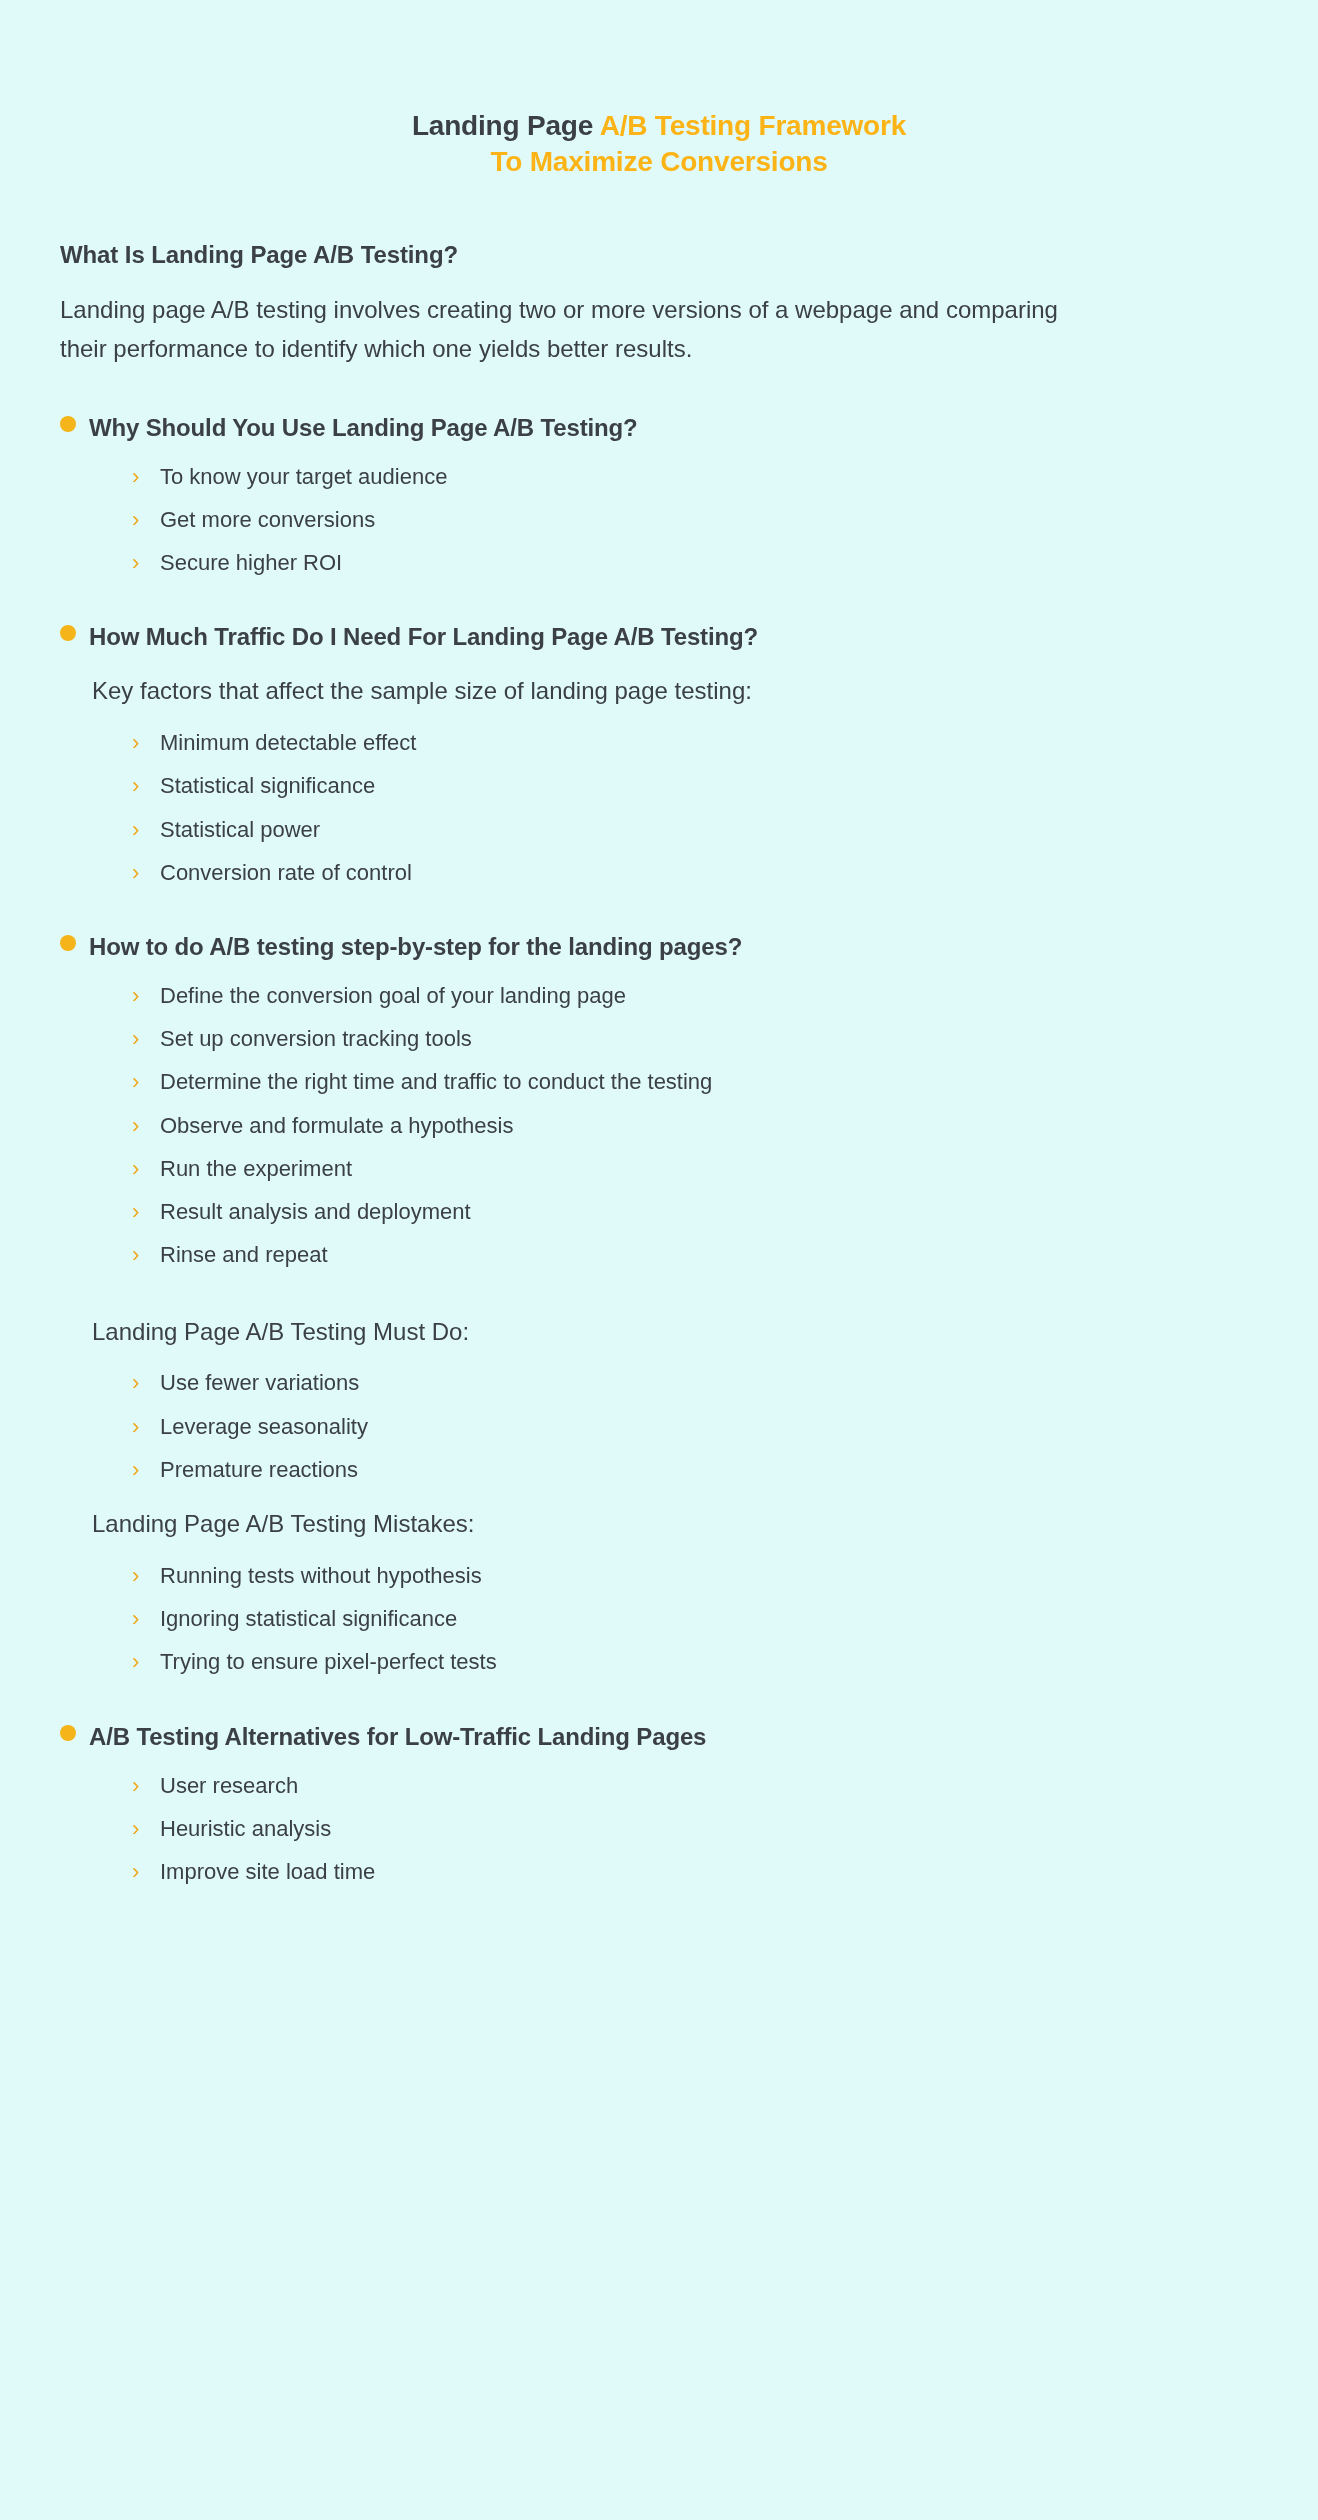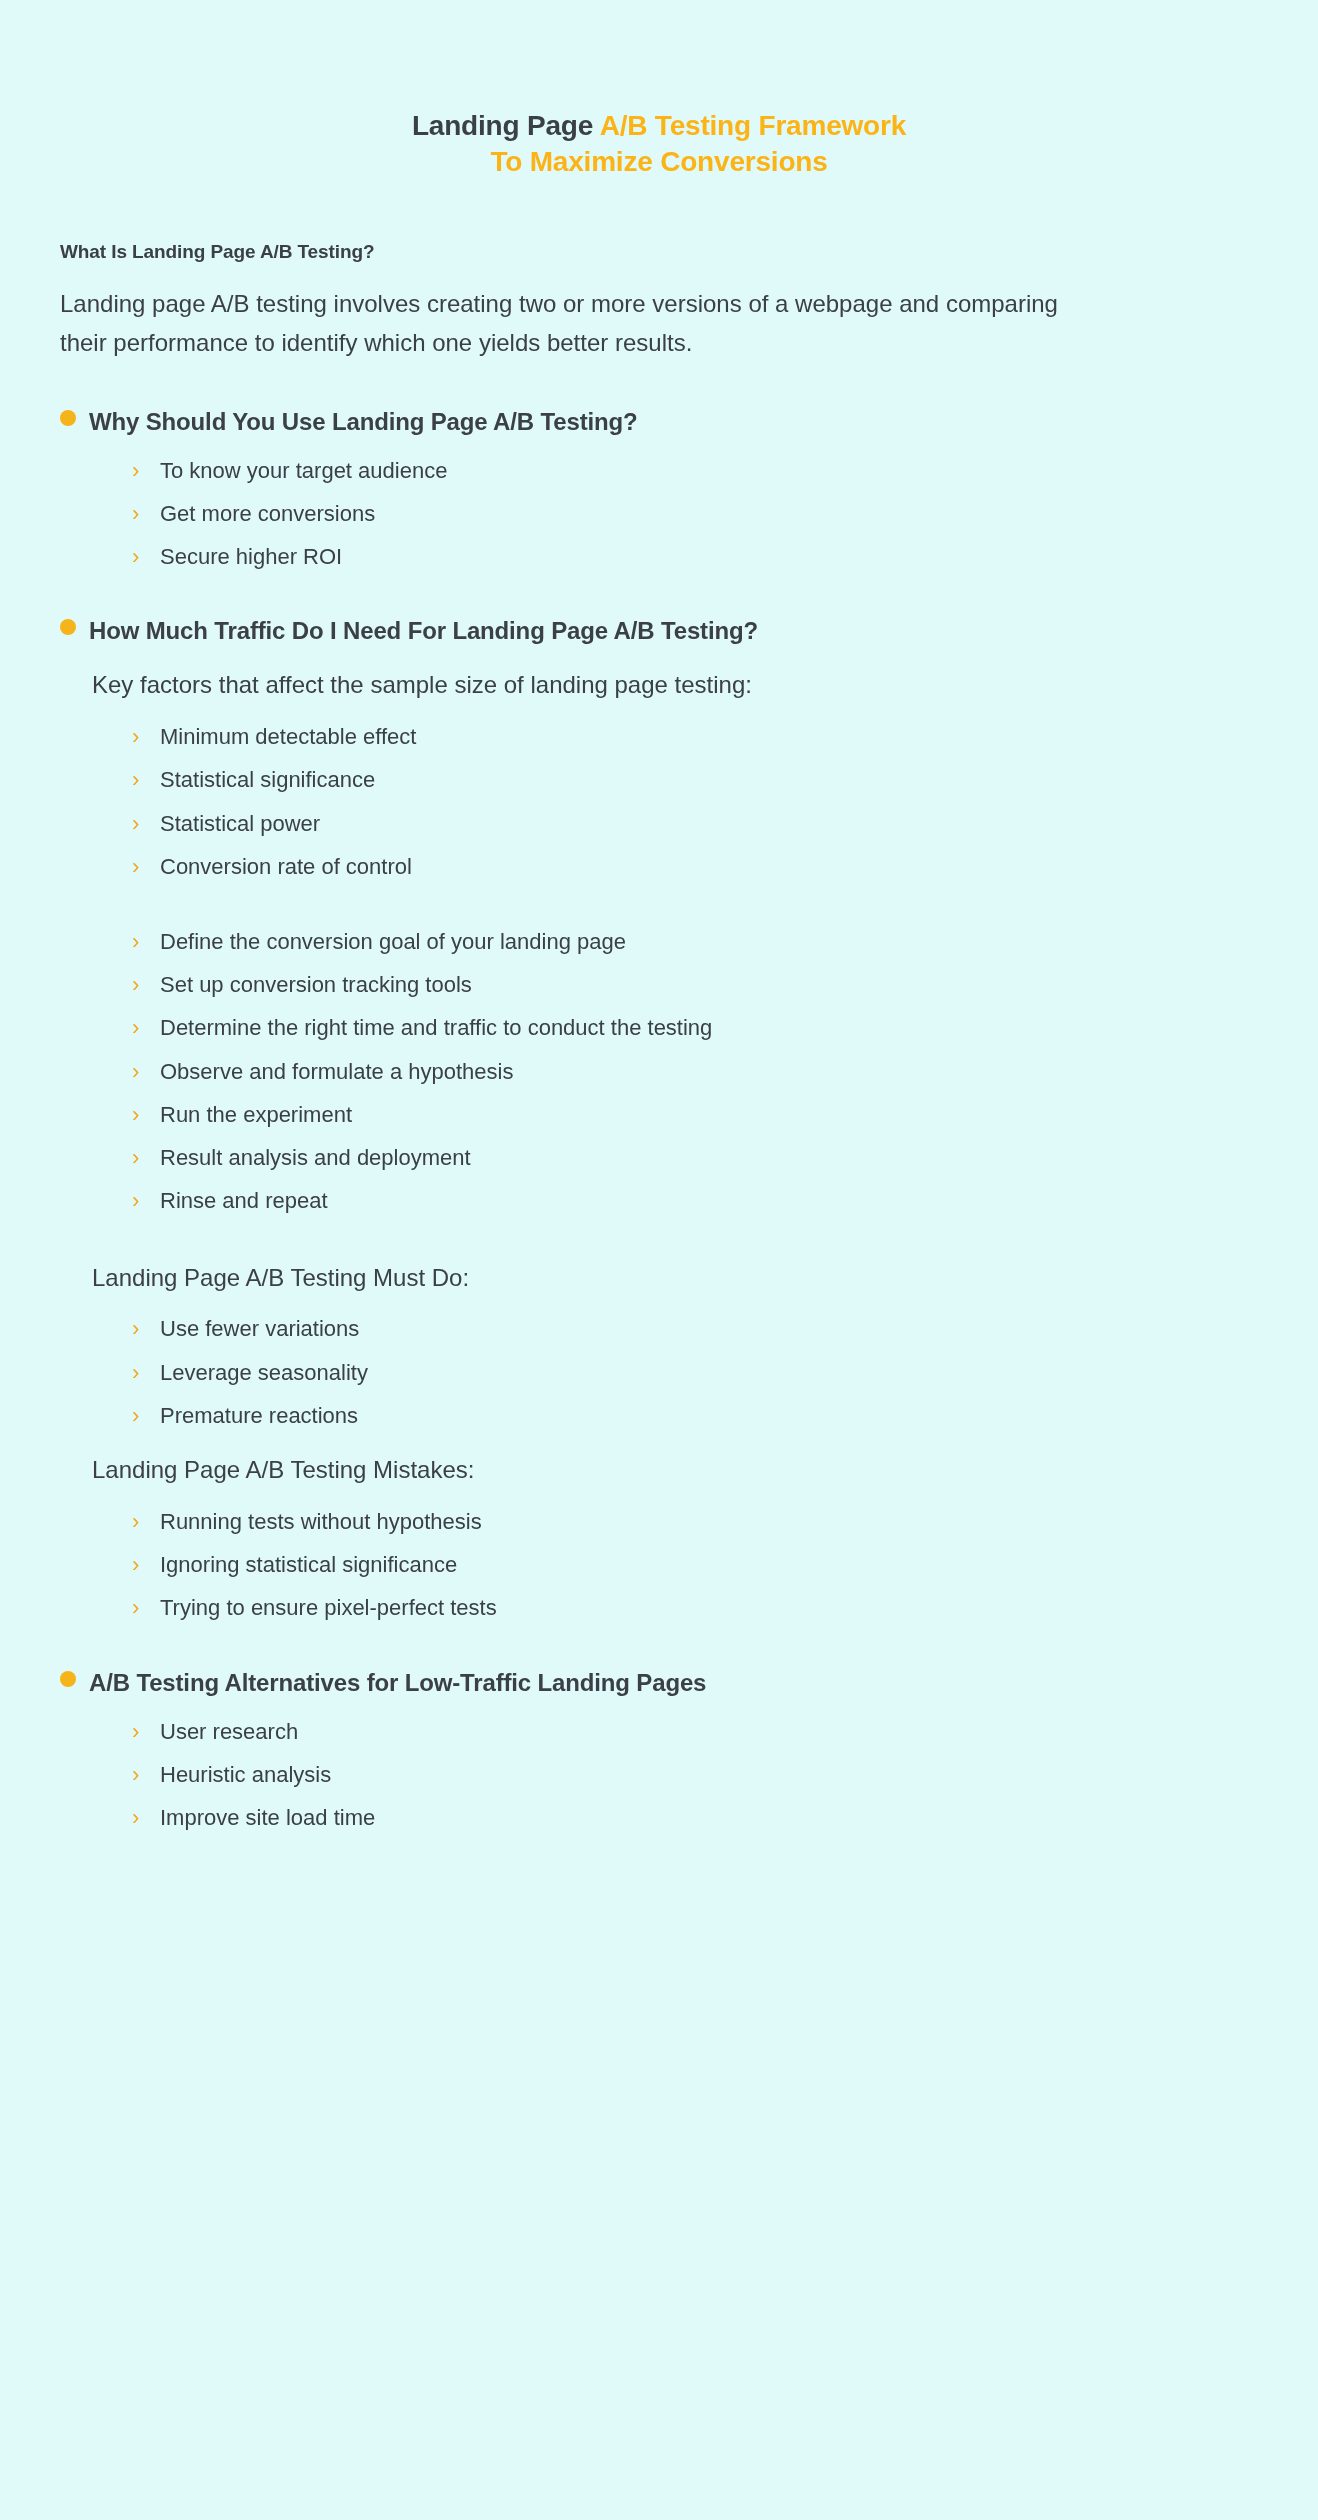--- a/index.html
+++ b/index.html
@@ -39,21 +39,21 @@
 
   
   .content {
     margin-top: 60px;
     padding-left: 60px;
     padding-right: 60px;
   }
 
   
   .intro-heading {
-    font-size: 19px;
+    font-size: 24px;
     font-weight: bold;
     color: #3b4046;
     letter-spacing: -0.1px;
     margin: 0 0 22px 0;
   }
   .intro-para {
     font-size: 24px;
     color: #3b4046;
     line-height: 1.62;
     margin: 0;
@@ -186,20 +186,24 @@
             <span class="sub-text">Statistical power</span>
           </li>
         <li class="sub-item">
             <span class="chev">›</span>
             <span class="sub-text">Conversion rate of control</span>
           </li>
       </ul>
     </div>
 
     <div class="section">
+      <div class="section-head">
+        <span class="dot"></span>
+        <span class="section-title">How to do A/B testing step-by-step for the landing pages?</span>
+      </div>
       <ul class="sub-list">
         <li class="sub-item">
             <span class="chev">›</span>
             <span class="sub-text">Define the conversion goal of your landing page</span>
           </li>
         <li class="sub-item">
             <span class="chev">›</span>
             <span class="sub-text">Set up conversion tracking tools</span>
           </li>
         <li class="sub-item">

